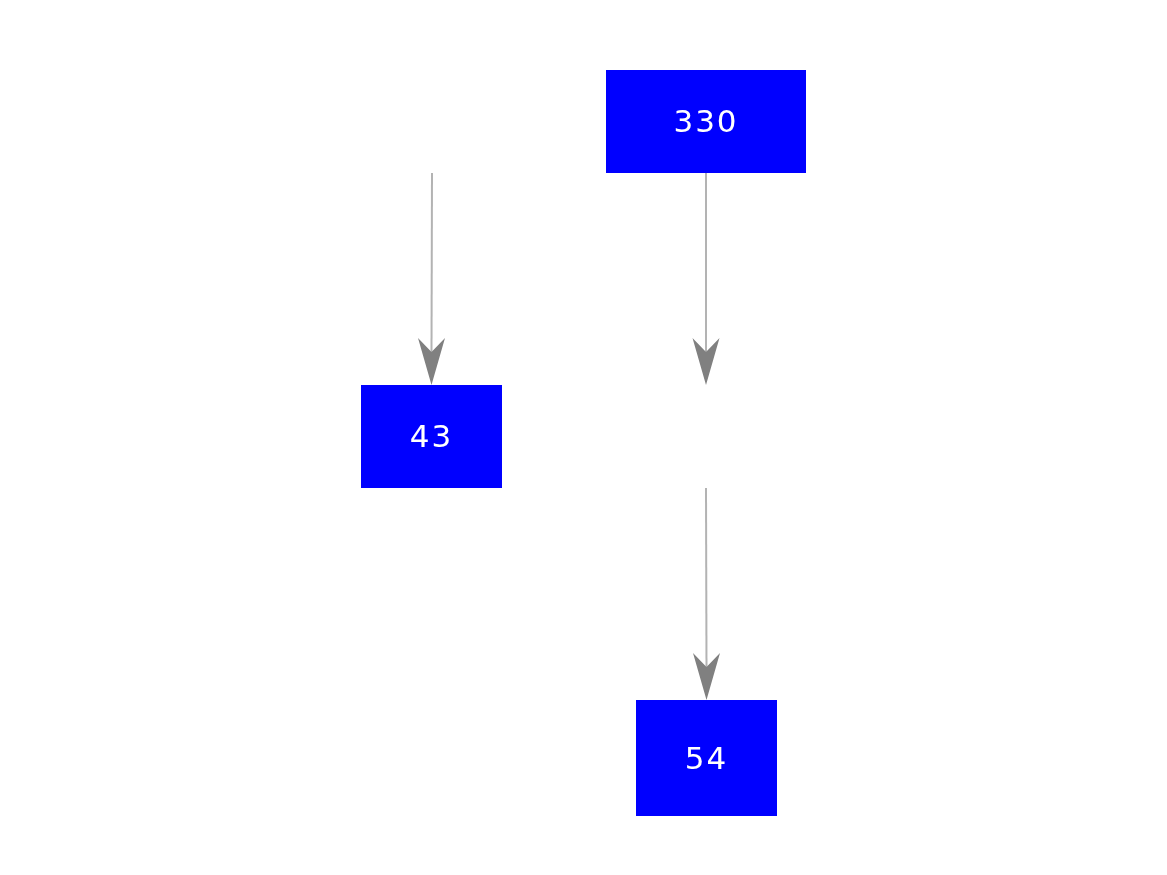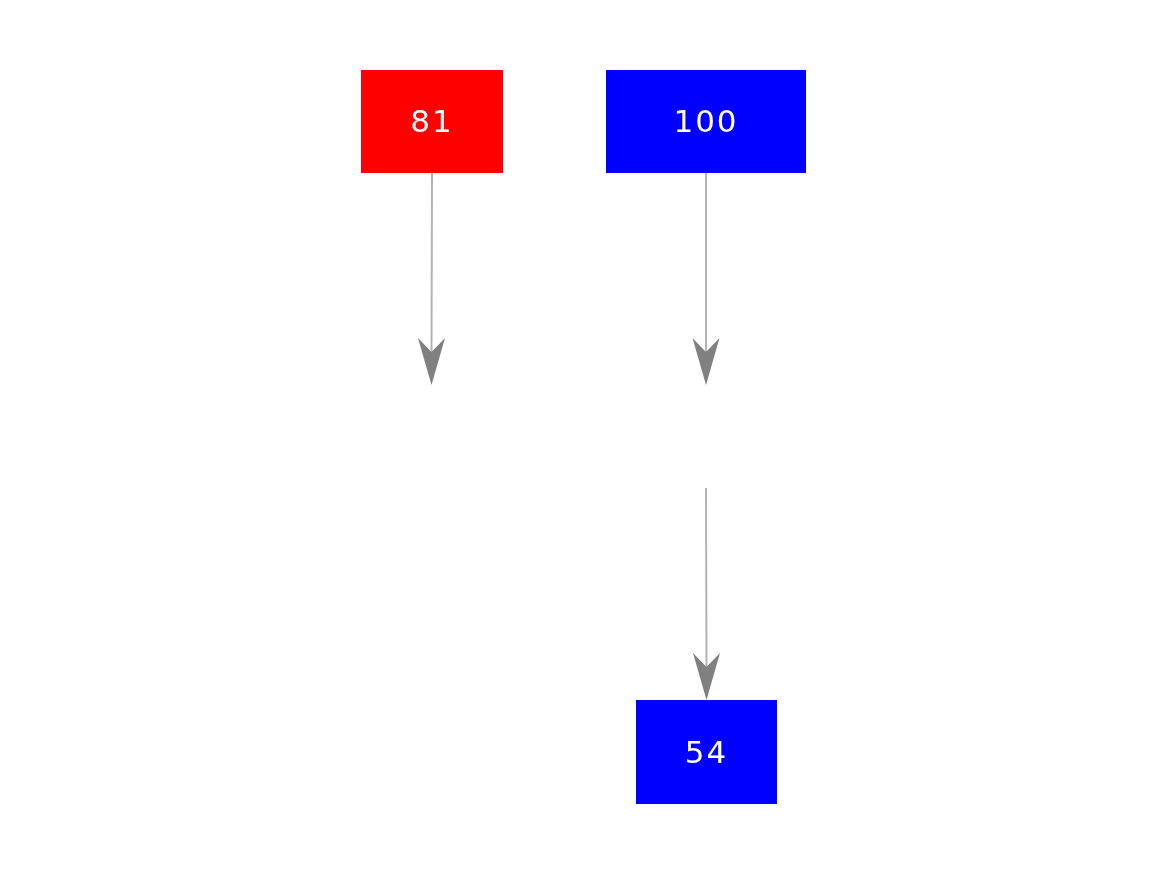--- a/index.html
+++ b/index.html
@@ -50,23 +50,23 @@
 <div id="canvas">
   <svg id="edges-layer" xmlns="http://www.w3.org/2000/svg" viewBox="0 0 1167 875">
       <line x1="432" y1="173" x2="431.5" y2="352" stroke="#b3b3b3" stroke-width="2"></line>
       <polygon points="431.5,385 418,338 431.5,352 445,338" fill="#808080"></polygon>
       <line x1="706" y1="173" x2="706" y2="352" stroke="#b3b3b3" stroke-width="2"></line>
       <polygon points="706,385 692.5,338 706,352 719.5,338" fill="#808080"></polygon>
       <line x1="706" y1="488" x2="706.5" y2="667" stroke="#b3b3b3" stroke-width="2"></line>
       <polygon points="706.5,700 693,653 706.5,667 720,653" fill="#808080"></polygon>
     </svg>
   <div id="nodes-layer">
-      <div class="node" style="left: 361px; top: 70px; width: 142px; height: 103px; background: rgb(255, 0, 0);">
-        <span class="node-label">81</span>
+      <div class="node" style="left: 606px; top: 70px; width: 200px; height: 103px; background: rgb(0, 0, 255);">
+        <span class="node-label">330</span>
       </div>
-      <div class="node" style="left: 606px; top: 70px; width: 200px; height: 103px; background: rgb(0, 0, 255);">
-        <span class="node-label">100</span>
+      <div class="node" style="left: 361px; top: 385px; width: 141px; height: 103px; background: rgb(0, 0, 255);">
+        <span class="node-label">43</span>
       </div>
-      <div class="node" style="left: 636px; top: 700px; width: 141px; height: 104px; background: rgb(0, 0, 255);">
+      <div class="node" style="left: 636px; top: 700px; width: 141px; height: 116px; background: rgb(0, 0, 255);">
         <span class="node-label">54</span>
       </div>
     </div>
 </div>
 
 </body></html>

